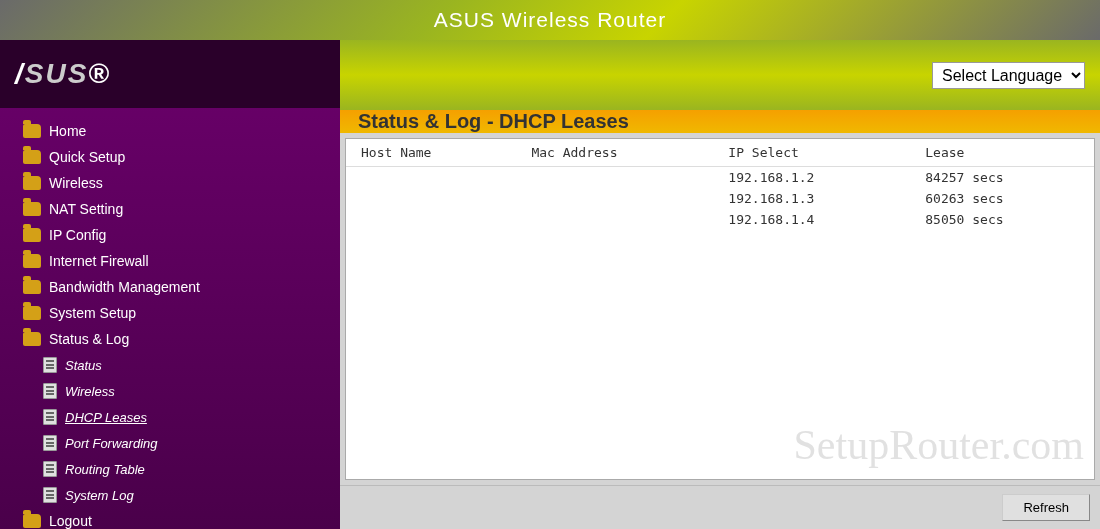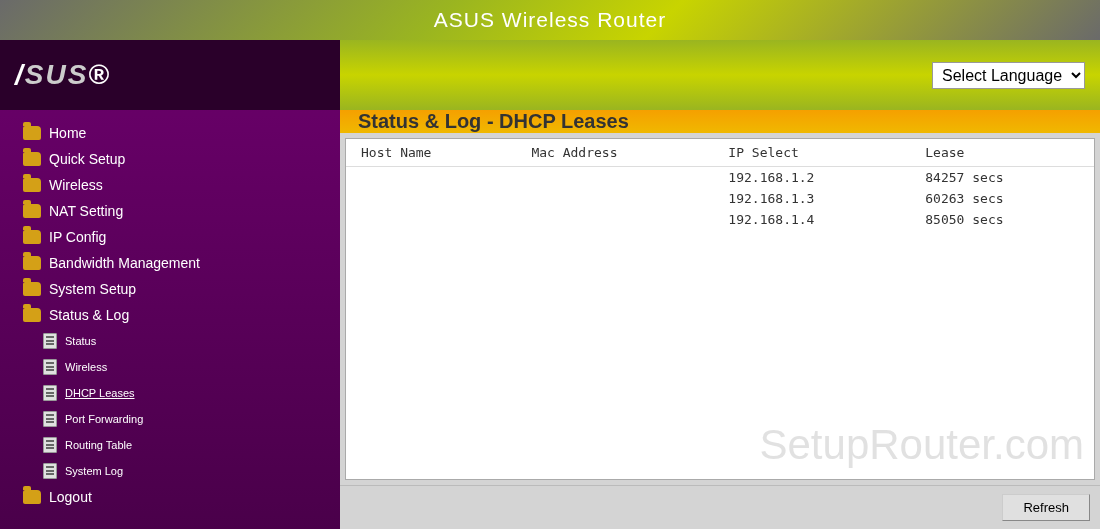--- a/index.html
+++ b/index.html
@@ -63,21 +63,22 @@
       align-items: center;
       padding: 5px 15px;
       cursor: pointer;
       font-size: 14px;
       color: #fff;
       gap: 8px;
     }
 
     .nav-item.sub {
       padding-left: 35px;
-      font-size: 11px;
+      font-size: 13px;
+      font-style: italic;
     }
 
     .nav-item.active {
       color: #fff;
       text-decoration: underline;
     }
 
     .folder-icon {
       display: inline-block;
       width: 18px;
@@ -228,21 +229,21 @@
       cursor: pointer;
       font-size: 13px;
     }
 
     .watermark {
       position: absolute;
       bottom: 10px;
       right: 10px;
       font-size: 42px;
       color: rgba(180,180,180,0.4);
-      font-family: Liberation Sans, sans-serif;
+      font-family: Liberation Serif, serif;
       pointer-events: none;
       white-space: nowrap;
       margin-left: 8px;
     }
   </style>
 </head>
 <body>
 
 <div class="header">
   <span>ASUS Wireless Router</span>
@@ -268,20 +269,24 @@
         <span class="folder-icon"></span>
         <span>Wireless</span>
       </div>
       <div class="nav-item">
         <span class="folder-icon"></span>
         <span>NAT Setting</span>
       </div>
       <div class="nav-item">
         <span class="folder-icon"></span>
         <span>IP Config</span>
+      </div>
+      <div class="nav-item">
+        <span class="folder-icon"></span>
+        <span>Internet Firewall</span>
       </div>
       <div class="nav-item">
         <span class="folder-icon"></span>
         <span>Bandwidth Management</span>
       </div>
       <div class="nav-item">
         <span class="folder-icon"></span>
         <span>System Setup</span>
       </div>
       <div class="nav-item">

